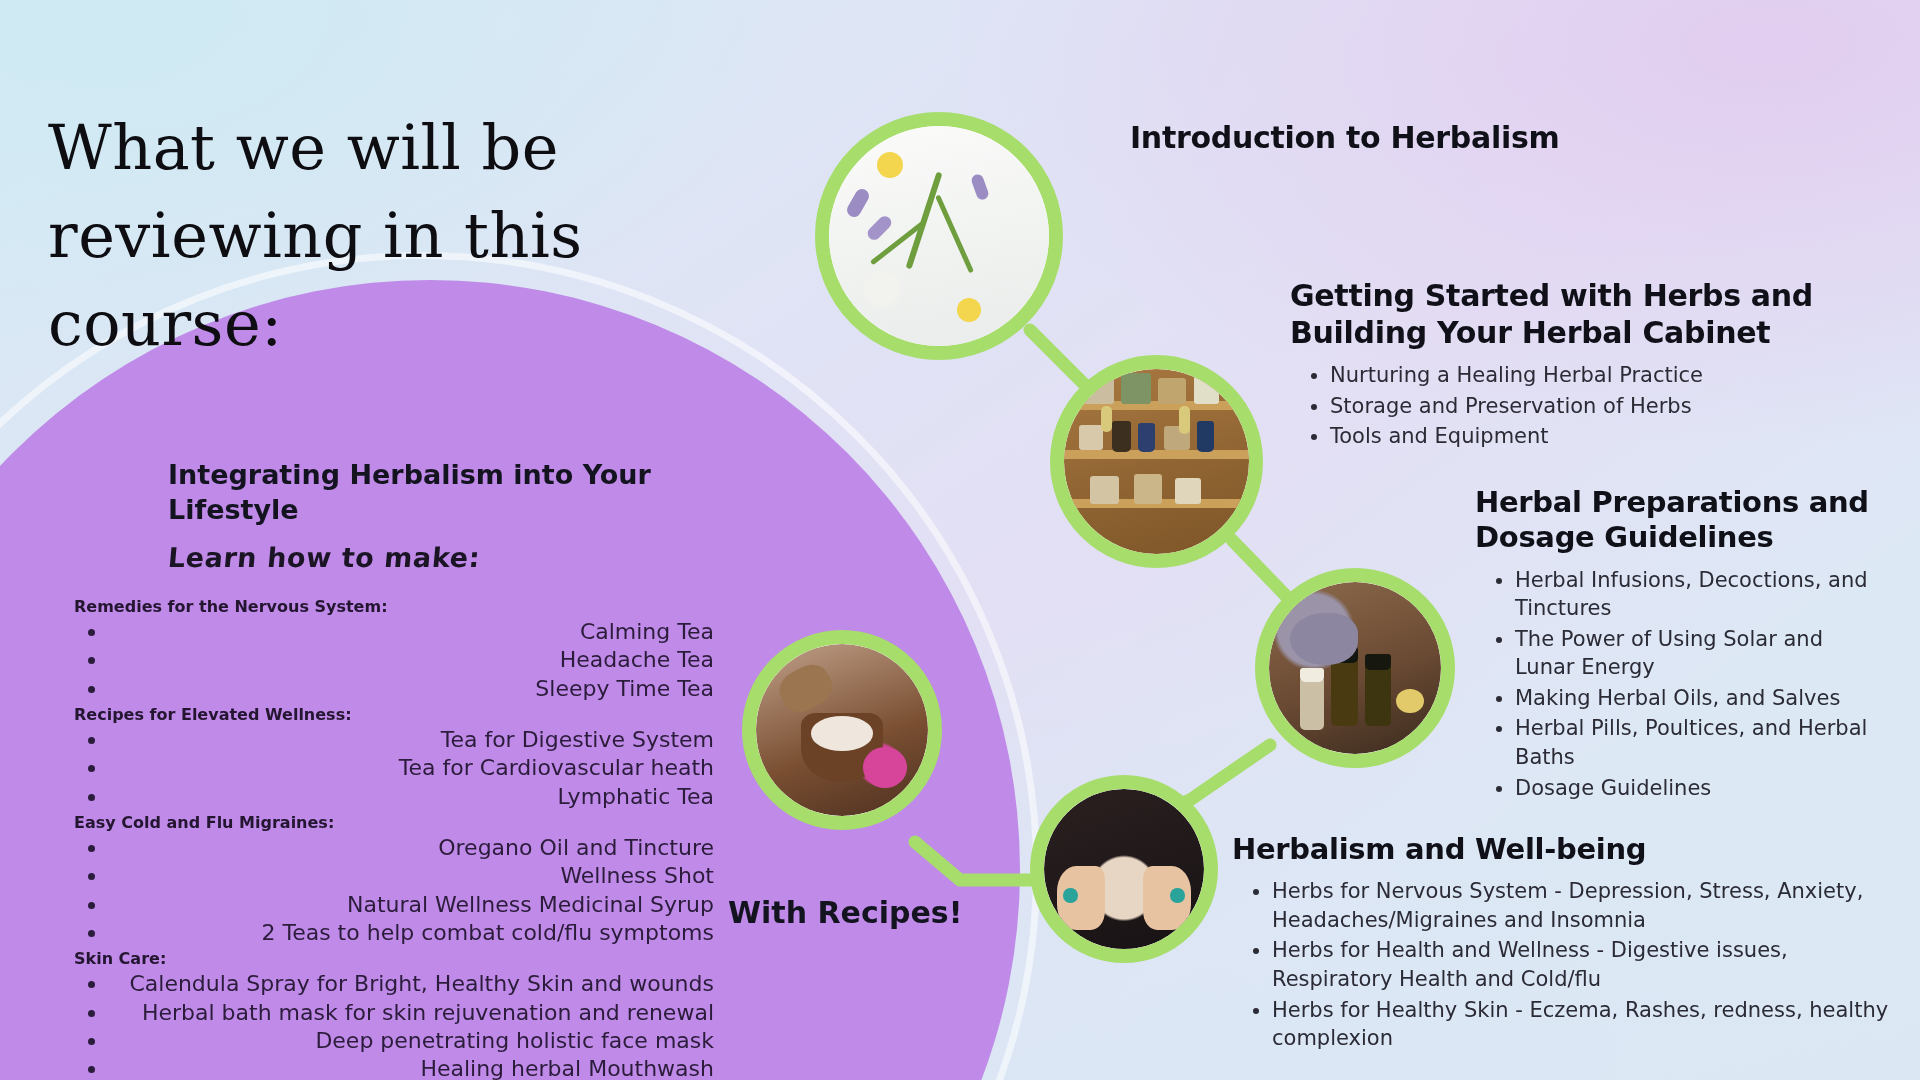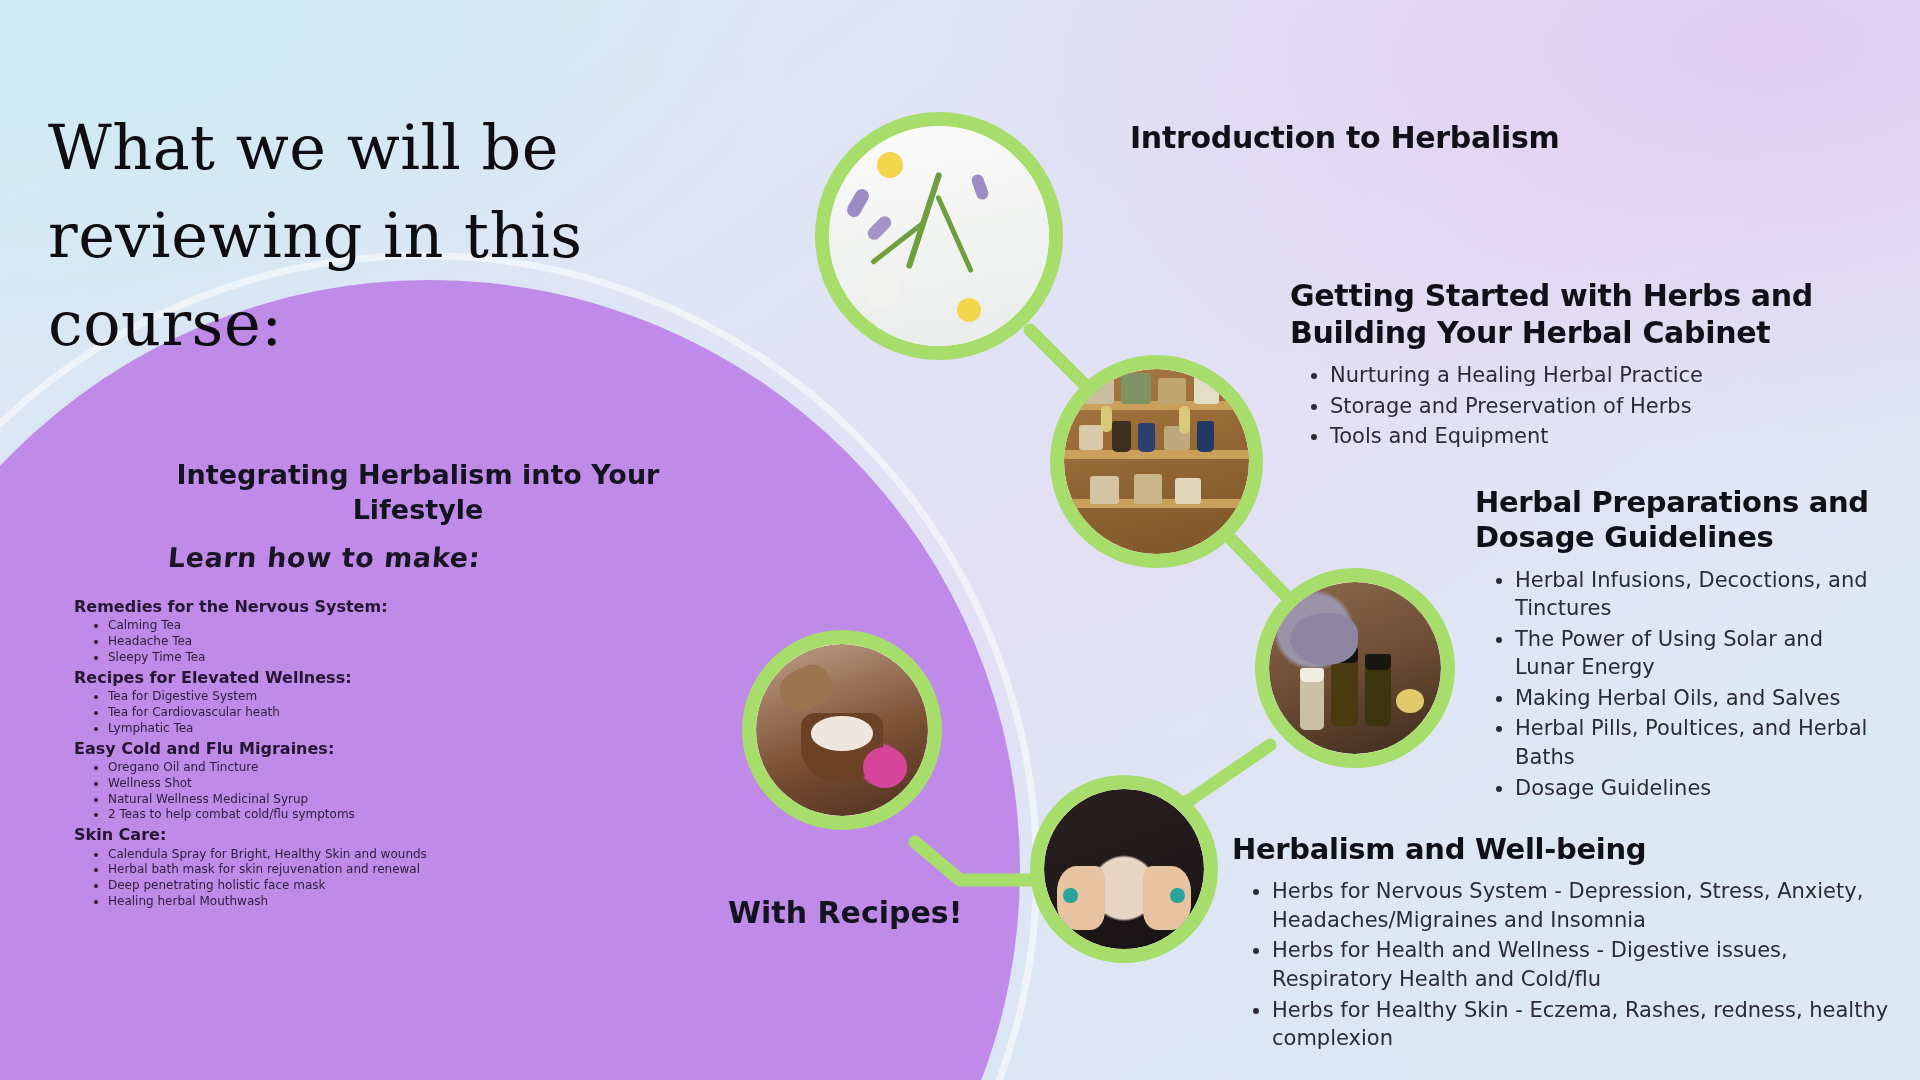--- a/index.html
+++ b/index.html
@@ -175,21 +175,21 @@
   #section-4 h2 { font-size: 29px; }
   #section-4 li { font-size: 21px; }
   #section-3 h2 { font-size: 29px; }
 
   
   #lifestyle-heading {
     position: absolute;
     left: 168px;
     top: 458px;
     width: 500px;
-    text-align: center;
+    text-align: left;
     font-family: "DejaVu Sans", "Liberation Sans", sans-serif;
     font-weight: 700;
     font-size: 27px;
     line-height: 1.28;
     color: #141420;
   }
   #learn-how {
     position: absolute;
     left: 168px;
     top: 542px;
@@ -226,24 +226,25 @@
     margin-top: 3px;
     margin-bottom: 2px;
   }
   .recipe-group ul {
     margin: 0 0 0 0;
     padding-left: 34px;
     list-style: disc;
   }
   .recipe-group li {
     font-family: "DejaVu Sans", "Liberation Sans", sans-serif;
-    font-size: 12px;
+    font-size: 22px;
     line-height: 1.24;
     color: #2c1c3b;
     margin-bottom: 1px;
+    text-align: right;
   }
 </style>
 </head>
 <body>
 
 <div id="canvas">
 
   <div class="purple-circle" id="purple-main"></div>
   <div class="purple-circle" id="purple-arc"></div>
 

